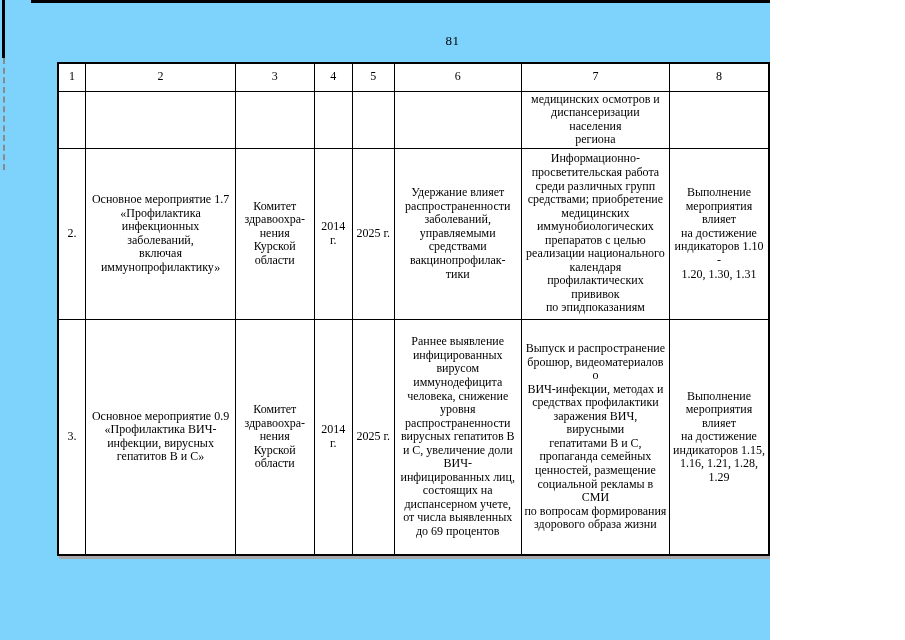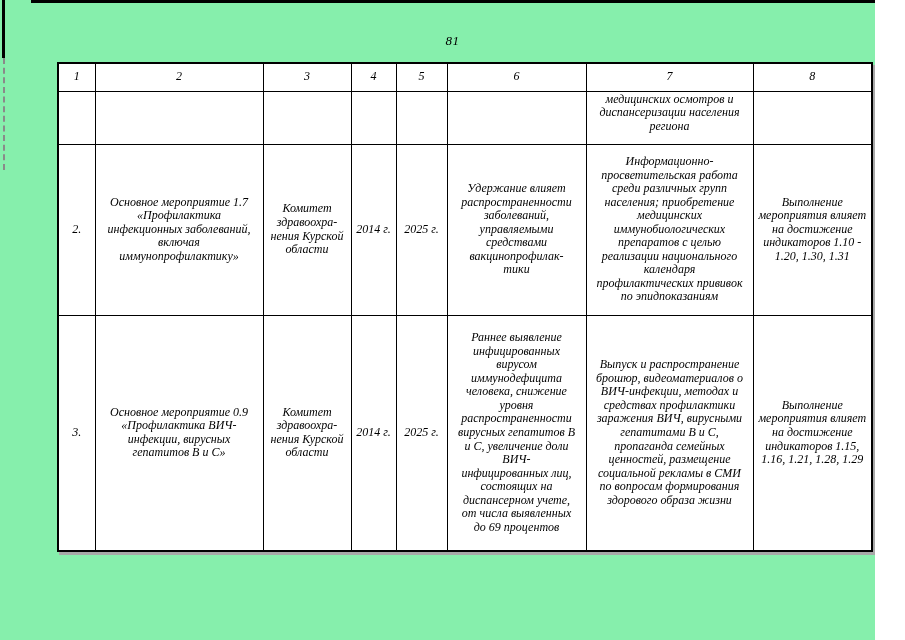--- a/index.html
+++ b/index.html
@@ -4,25 +4,24 @@
 <style>
   * { margin: 0; padding: 0; box-sizing: border-box; }
   html, body { width: 905px; height: 640px; }
   body {
     background: #ffffff;
     font-family: "Liberation Serif", "DejaVu Serif", serif;
     color: #000;
   }
   .page {
     position: relative;
-    width: 875px;
+    width: 770px;
     height: 640px;
-    background: #86efac;
+    background: #7dd3fc;
     overflow: hidden;
-    font-style: italic;
   }
   
   .artifact { position: absolute; background: #000; }
   .top-line { left: 31px; top: 0; width: 855px; height: 3px; }
   .top-line-right { left: 896px; top: 0; width: 9px; height: 4px; }
   .left-line { left: 2px; top: 0; width: 3px; height: 58px; }
   .left-line-dashes {
     position: absolute; left: 3px; top: 58px; height: 112px; width: 0;
     border-left: 2px dashed #8a8a8a; background: none;
   }
@@ -123,21 +122,21 @@
         <td>Удержание влияет
 распространенности
 заболеваний,
 управляемыми
 средствами
 вакцинопрофилак-
 тики</td>
         <td>Информационно-
 просветительская работа
 среди различных групп
-населения; приобретение
+средствами; приобретение
 медицинских
 иммунобиологических
 препаратов с целью
 реализации национального
 календаря
 профилактических прививок
 по эпидпоказаниям</td>
         <td>Выполнение
 мероприятия влияет
 на достижение

